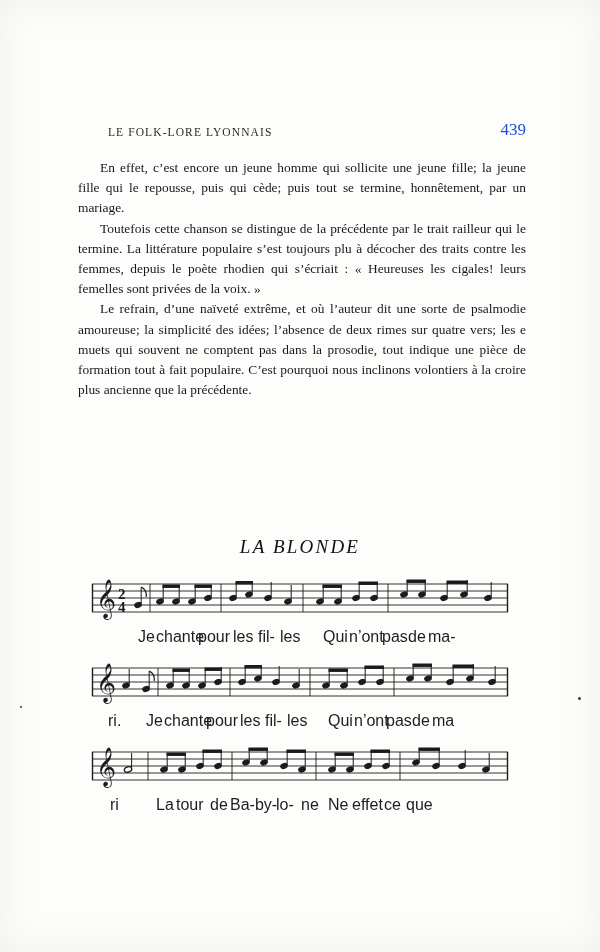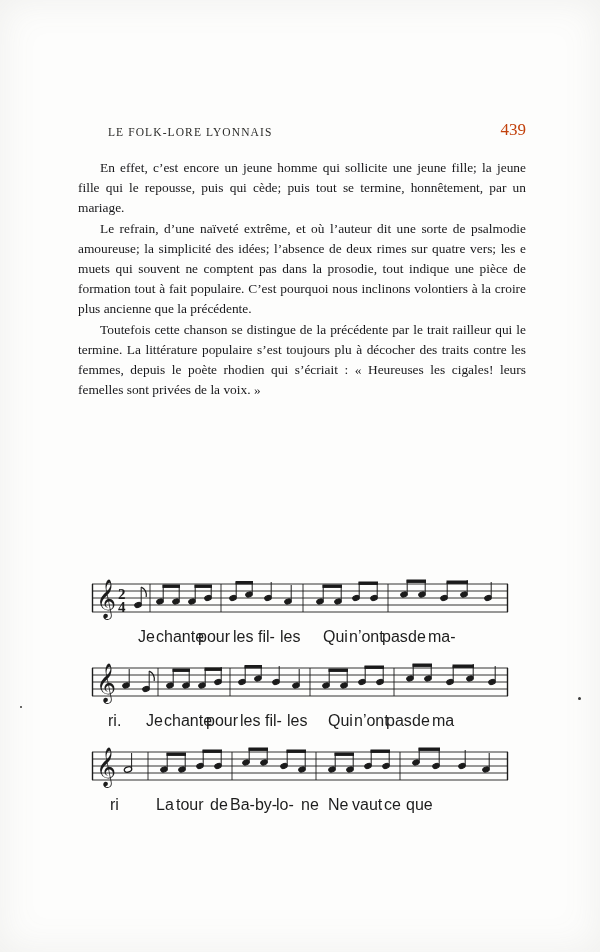--- a/index.html
+++ b/index.html
@@ -47,21 +47,21 @@
     color: #2a2a28;
     text-align: center;
     flex: 0 0 auto;
     margin-left: 30px;
   }
   .folio {
     position: absolute;
     right: 0;
     top: -6px;
     font-size: 17px;
-    color: #c2410c;
+    color: #1d4ed8;
     font-family: "Liberation Serif", serif;
   }
 
   .body-text {
     position: absolute;
     top: 158px;
     left: 78px;
     width: 448px;
     font-size: 13.4px;
     line-height: 20.2px;
@@ -114,24 +114,25 @@
 
 <div class="page">
 
   <div class="header">
     <div class="running-title">LE FOLK-LORE LYONNAIS</div>
     <div class="folio">439</div>
   </div>
 
   <div class="body-text">
     <p>En effet, c’est encore un jeune homme qui sollicite une jeune fille; la jeune fille qui le repousse, puis qui cède; puis tout se termine, honnêtement, par un mariage.</p>
+    <p>Toutefois cette chanson se distingue de la précédente par le trait railleur qui le termine. La littérature populaire s’est toujours plu à décocher des traits contre les femmes, depuis le poète rhodien qui s’écriait : « Heureuses les cigales! leurs femelles sont privées de la voix. »</p>
     <p>Le refrain, d’une naïveté extrême, et où l’auteur dit une sorte de psalmodie amoureuse; la simplicité des idées; l’absence de deux rimes sur quatre vers; les e muets qui souvent ne comptent pas dans la prosodie, tout indique une pièce de formation tout à fait populaire. C’est pourquoi nous inclinons volontiers à la croire plus ancienne que la précédente.</p>
-    <p>Toutefois cette chanson se distingue de la précédente par le trait railleur qui le termine. La littérature populaire s’est toujours plu à décocher des traits contre les femmes, depuis le poète rhodien qui s’écriait : « Heureuses les cigales! leurs femelles sont privées de la voix. »</p>
   </div>
 
+  <div class="song-title">LA BLONDE</div>
 
   <div class="score">
 
     <div class="stave-block">
       <svg width="424" height="56" viewBox="0 0 424 56">
         <g stroke="#1b1b1b" stroke-width="0.9">
           <line x1="4" y1="12" x2="420" y2="12"></line>
           <line x1="4" y1="19" x2="420" y2="19"></line>
           <line x1="4" y1="26" x2="420" y2="26"></line>
           <line x1="4" y1="33" x2="420" y2="33"></line>
@@ -419,21 +420,21 @@
       </svg>
       <div class="lyrics">
         <span style="left:22px">ri</span>
         <span style="left:68px">La</span>
         <span style="left:88px">tour</span>
         <span style="left:122px">de</span>
         <span style="left:142px">Ba-by-</span>
         <span style="left:188px">lo-</span>
         <span style="left:213px">ne</span>
         <span style="left:240px">Ne</span>
-        <span style="left:264px">vaut</span>
+        <span style="left:264px">effet</span>
         <span style="left:296px">ce</span>
         <span style="left:318px">que</span>
       </div>
     </div>
 
   </div>
 
   <div class="speck" style="left:578px; top:697px; width:3px; height:3px;"></div>
   <div class="speck" style="left:20px; top:706px; width:2px; height:2px;"></div>
 

